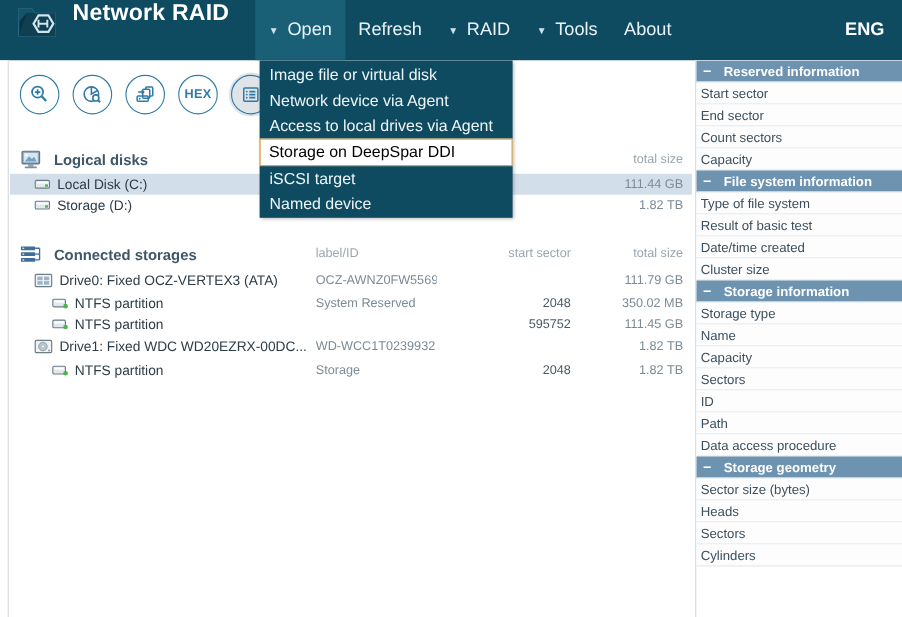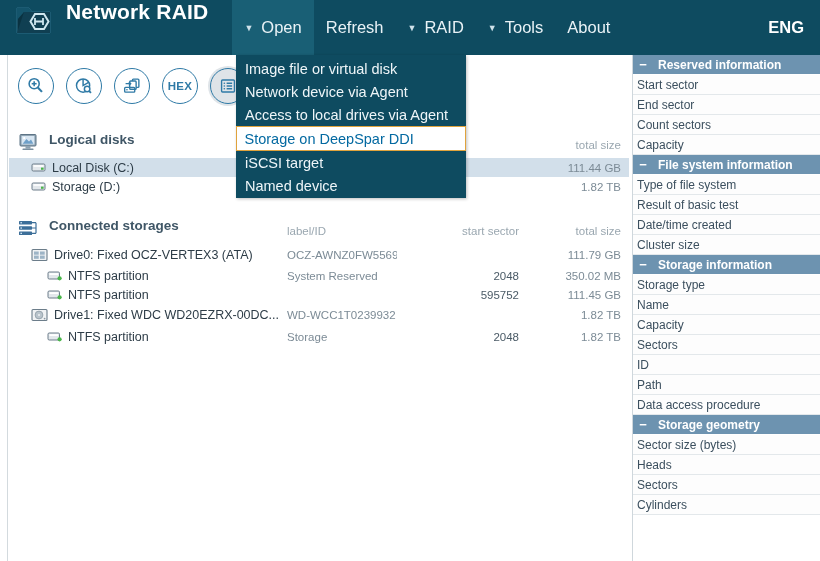--- a/index.html
+++ b/index.html
@@ -95,21 +95,21 @@
   }
   .tool-circle .hexlabel {
     font-size: 11.5px; font-weight: bold; letter-spacing: .3px;
   }
 
   
   .section {
     position: absolute; left: 9px; width: 620px;
   }
   .sec-head {
-    display: flex; align-items: flex-start;
+    display: flex; align-items: center;
     height: 26px;
     position: relative;
   }
   .sec-head .sec-icon { width: 22px; height: 20px; margin-left: 8px; flex:0 0 22px;}
   .sec-head .sec-title {
     margin-left: 10px;
     color: #3f5666; font-size: 13.5px; font-weight: bold;
     white-space: nowrap;
   }
   .col-head {
@@ -190,21 +190,21 @@
   }
   .dd-item {
     height: 23px;
     display: flex; align-items: center;
     padding-left: 9px;
     color: #eef5f8; font-size: 14.5px;
     white-space: nowrap;
   }
   .dd-item.hl {
     background: #ffffff;
-    color: #0369a1;
+    color: #000000;
     border: 1.5px solid #e0a33c;
     height: 25px;
     padding-left: 7.5px;
   }
 </style>
 </head>
 <body>
 
 <div id="app">
 

